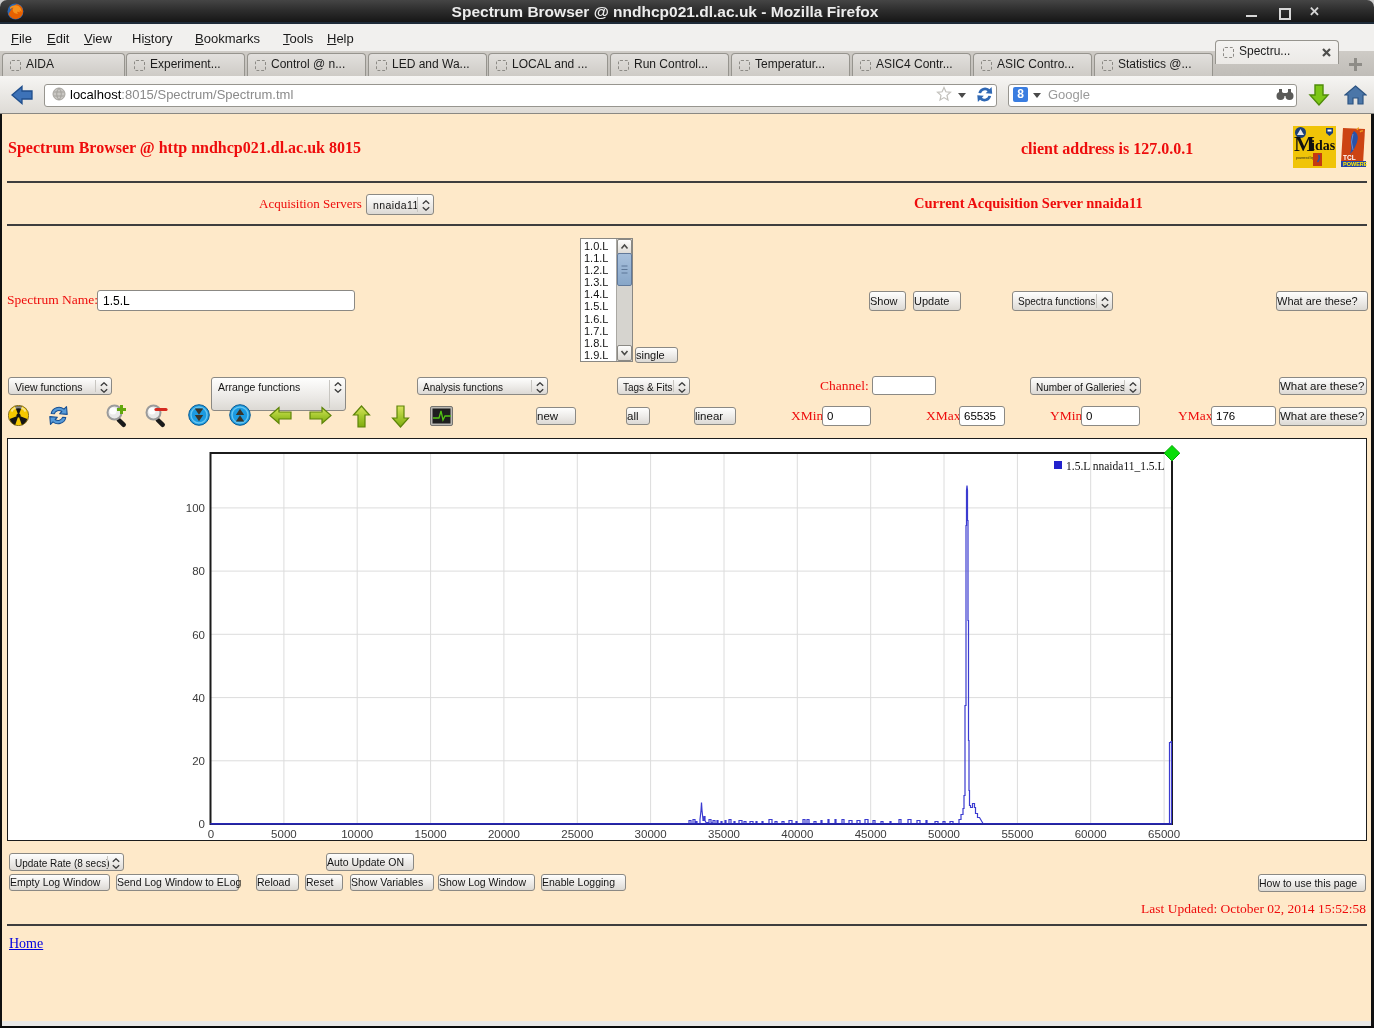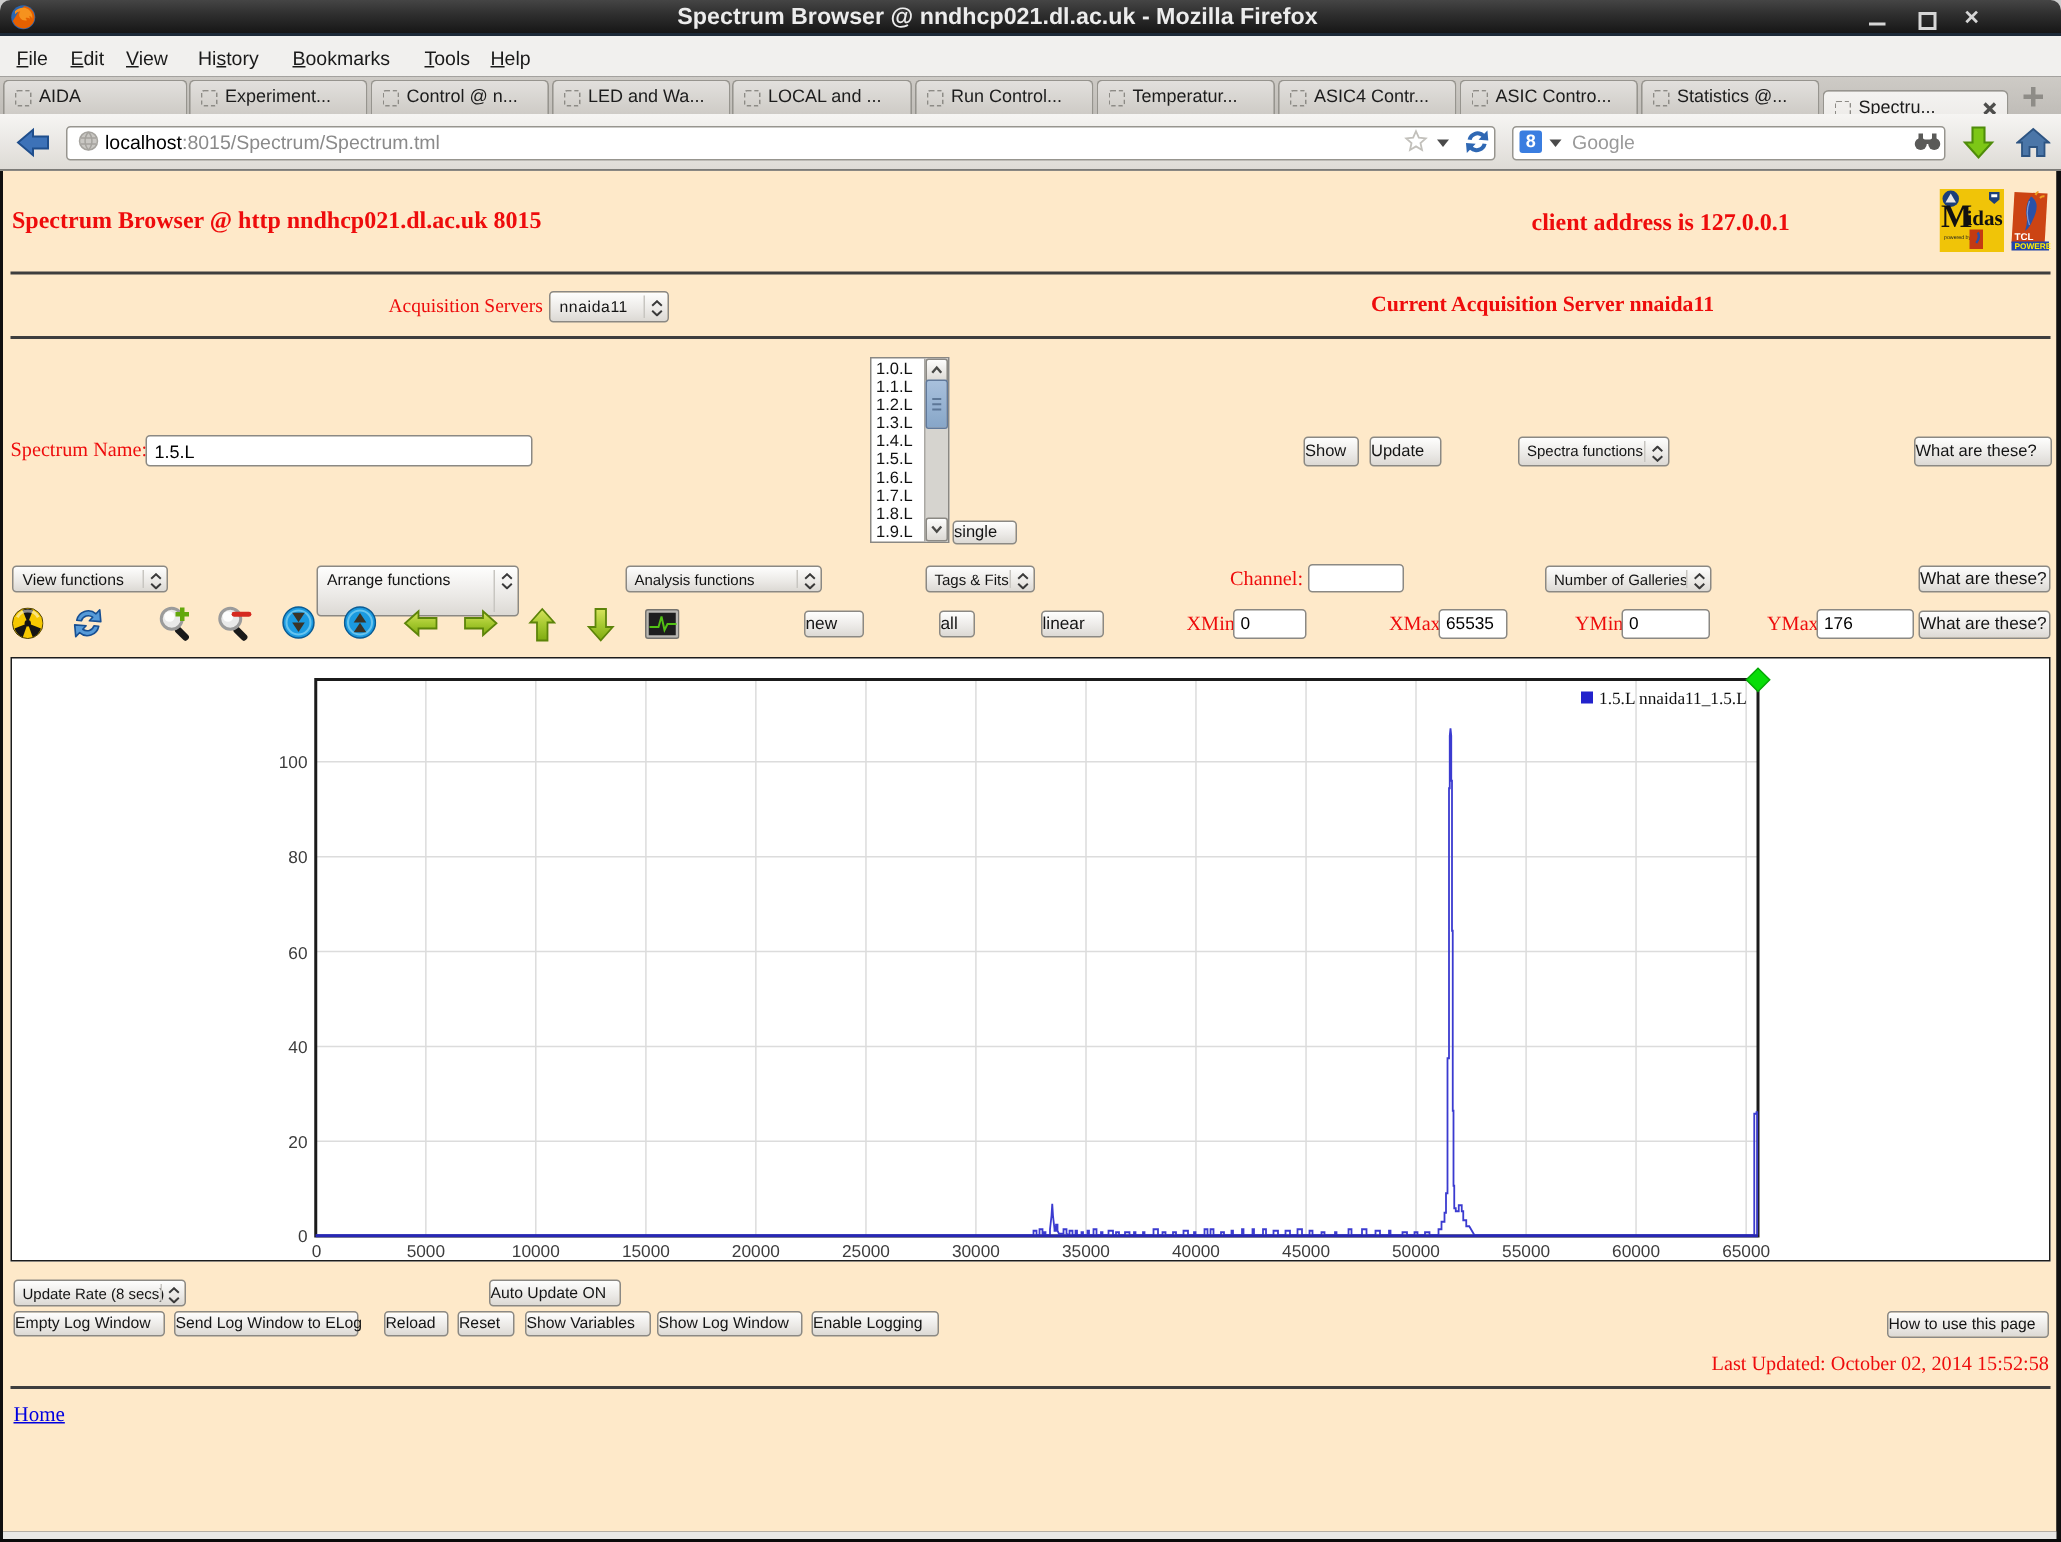--- a/index.html
+++ b/index.html
@@ -5,21 +5,21 @@
 body{width:1374px;height:1028px;background:#000;font-family:"Liberation Sans",sans-serif;position:relative;overflow:hidden;}
 #page{position:absolute;left:0;top:0;width:1374px;height:1028px;}
 .abs{position:absolute;}
 
 #titlebar{left:0;top:0;width:1374px;height:22px;background:linear-gradient(#454545,#2e2e2e 45%,#161616);border-radius:7px 7px 0 0;border-bottom:2px solid #1d2a38;}
 #titletext{left:0;top:3px;width:1330px;text-align:center;color:#ececec;font-size:15.5px;font-weight:bold;}
 #menubar{left:0;top:24px;width:1374px;height:27px;background:#f1f0ee;color:#1a1a1a;font-size:13px;}
 #menubar span{position:absolute;top:7px;}
 #tabbar{left:0;top:51px;width:1374px;height:25px;background:linear-gradient(#cecbc6,#c0bdb8);}
 .tab{position:absolute;top:53px;height:22px;border:1px solid #96948e;border-bottom:none;border-radius:4px 4px 0 0;background:linear-gradient(#e2e0dd,#cecbc6);font-size:12px;color:#1c1c1c;overflow:hidden;white-space:nowrap;}
-.tab.active{background:linear-gradient(#f4f3f1,#ebe9e6);height:23px;top:60px;}
+.tab.active{background:linear-gradient(#f4f3f1,#ebe9e6);height:23px;top:40px;}
 .tab .fav{position:absolute;left:7px;top:6px;width:9px;height:9px;border:1px dashed #8d8b86;border-radius:2px;}
 .tab .lbl{position:absolute;left:23px;top:3px;}
 #navbar{left:0;top:76px;width:1374px;height:37px;background:linear-gradient(#f6f5f3,#dedbd6);border-bottom:1px solid #8a8883;}
 #urlbar{left:44px;top:84px;width:951px;height:21px;background:#fff;border:1px solid #97958f;border-radius:3px;}
 #urltext{left:70px;top:87px;white-space:nowrap;font-size:13px;color:#000;}
 #urltext .g{color:#8a8a8a;}
 #searchbar{left:1008px;top:84px;width:287px;height:21px;background:#fff;border:1px solid #97958f;border-radius:3px;}
 #searchtext{left:1048px;top:87px;font-size:13px;color:#9a9a9a;}
 
 #content{left:2px;top:114px;width:1369px;height:907px;background:#fee9c9;}
@@ -175,21 +175,21 @@
  <path d="M3 2 L25 3 L23 38 L1 36 Z" fill="#cc4413"></path>
  <path d="M14 5 q7 4 1 16 q-2 5 -5 7 q2-6 1-10 q-1-8 3-13z" fill="#2a51a8"></path>
  <path d="M13 8 q-3 8 0 16" stroke="#7a9ad8" stroke-width="0.8" fill="none"></path>
  <path d="M17 4 q1-2 2-2 M20 6 q1.5-1.5 3-1" stroke="#f0a020" stroke-width="1.4" fill="none"></path>
  <text x="3" y="34" font-size="6.5" font-weight="bold" fill="#fff">TCL</text>
  <rect x="1" y="35" width="25" height="6" fill="#2244aa"></rect>
  <text x="3" y="40" font-size="5.5" font-weight="bold" fill="#ffee00">POWERED</text>
 </svg>
 <div class="hr" style="left:7px;top:181px;width:1360px"></div>
 <div class="abs red" style="left:259px;top:196px;font-size:13px">Acquisition Servers</div>
-<div class="sel" style="left:366px;top:194px;width:80px;height:21px">
+<div class="sel" style="left:366px;top:194px;width:68px;height:21px">
       <span style="position:absolute;left:6px;top:4px;letter-spacing:0.4px">nnaida11</span>
       <span class="sp"></span>
       <svg style="top:5px" width="10" height="11" viewBox="0 0 10 11">
         <path d="M1.8 3.8 L5 0.8 L8.2 3.8 M1.8 7.2 L5 10.2 L8.2 7.2" fill="none" stroke="#3a3a3a" stroke-width="1.3"></path>
       </svg>
     </div>
 <div class="abs red" style="left:914px;top:195px;font-size:14.5px;font-weight:bold">Current Acquisition Server nnaida11</div>
 <div class="hr" style="left:7px;top:224px;width:1360px"></div>
 
 <div class="abs" style="left:580px;top:238px;width:51px;height:122px;background:#fff;border:1px solid #8a8883;font-size:11px;color:#111">

